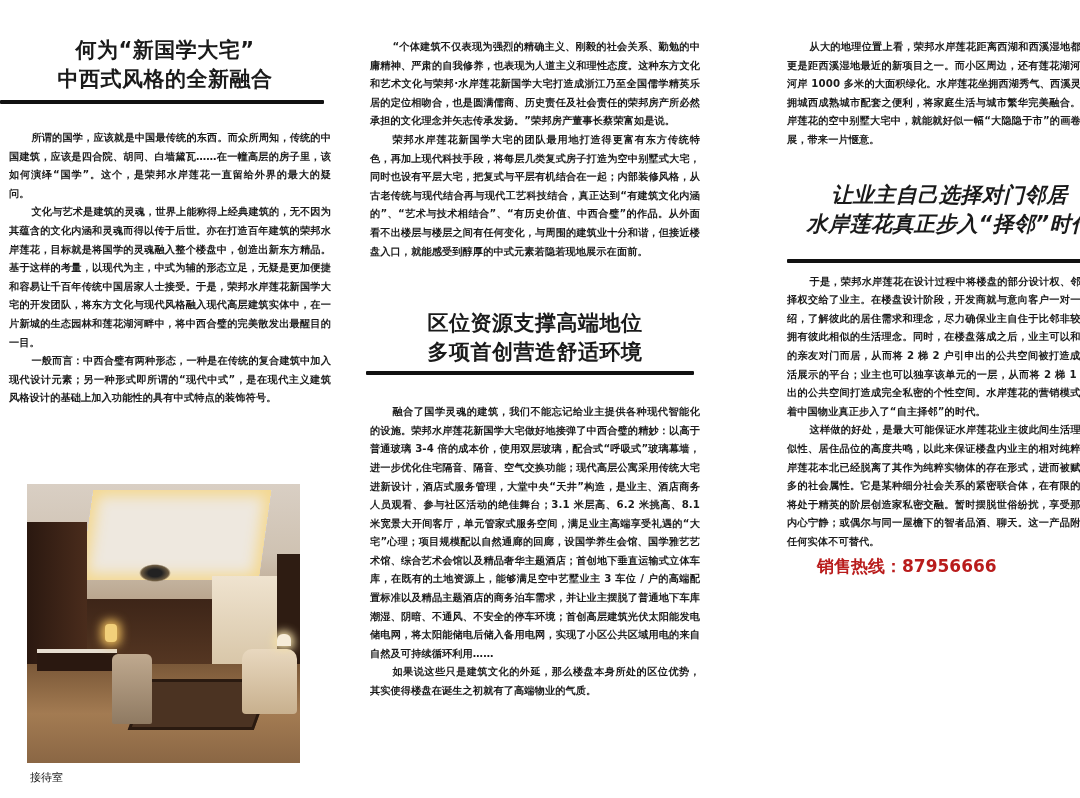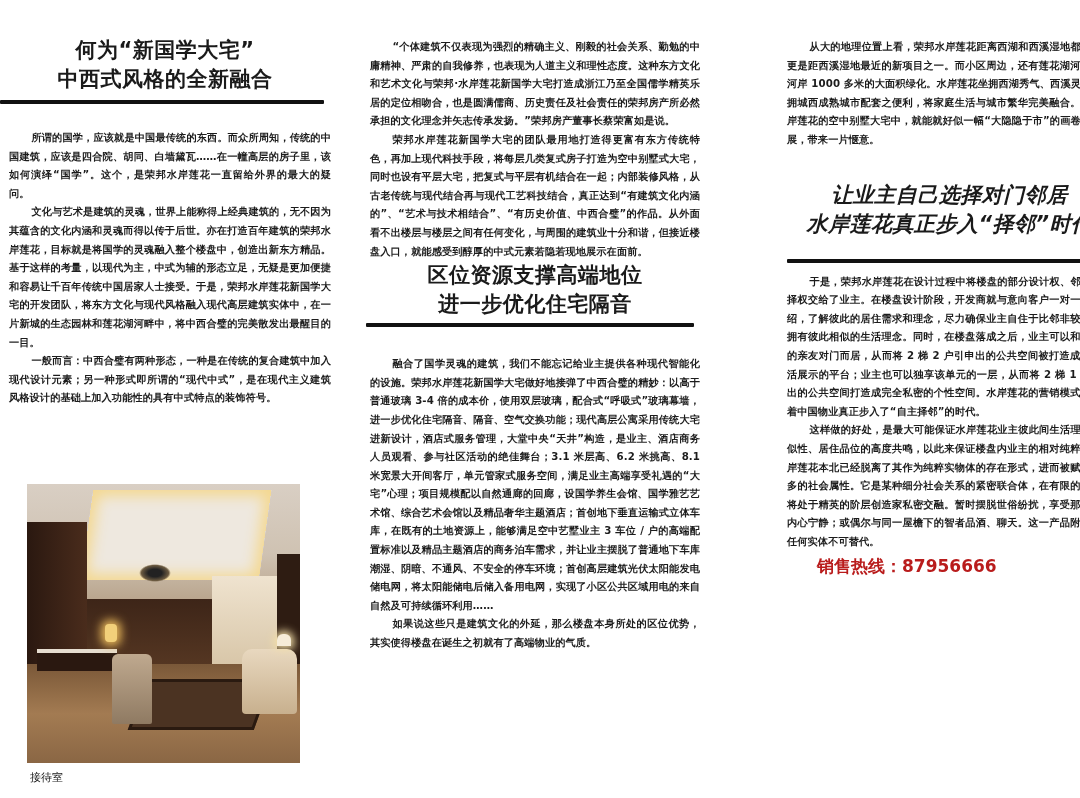--- a/index.html
+++ b/index.html
@@ -114,23 +114,23 @@
   <div class="lamp-l"></div>
   <div class="lamp-r"></div>
 </div>
 <div class="caption" style="position:absolute; left:30px; top:770px;">接待室</div>
 
 <div class="col col-2">
   <div style="margin-top:38px;">
     <p class="para">“个体建筑不仅表现为强烈的精确主义、刚毅的社会关系、勤勉的中庸精神、严肃的自我修养，也表现为人道主义和理性态度。这种东方文化和艺术文化与荣邦·水岸莲花新国学大宅打造成浙江乃至全国儒学精英乐居的定位相吻合，也是圆满儒商、历史责任及社会责任的荣邦房产所必然承担的文化理念并矢志传承发扬。”荣邦房产董事长蔡荣富如是说。</p>
     <p class="para">荣邦水岸莲花新国学大宅的团队最用地打造得更富有东方传统特色，再加上现代科技手段，将每层几类复式房子打造为空中别墅式大宅，同时也设有平层大宅，把复式与平层有机结合在一起；内部装修风格，从古老传统与现代结合再与现代工艺科技结合，真正达到“有建筑文化内涵的”、“艺术与技术相结合”、“有历史价值、中西合璧”的作品。从外面看不出楼层与楼层之间有任何变化，与周围的建筑业十分和谐，但接近楼盘入口，就能感受到醇厚的中式元素若隐若现地展示在面前。</p>
   </div>
-  <div class="headline" style="">
+  <div class="headline" style="margin-top:48px;">
     <div>区位资源支撑高端地位</div>
-    <div>进一步优化住宅隔音</div>
+    <div>多项首创营造舒适环境</div>
   </div>
   <div class="rule" style="margin-top:4px; margin-left:-4px; width:328px;"></div>
   <div style="margin-top:28px;">
     <p class="para">融合了国学灵魂的建筑，我们不能忘记给业主提供各种现代智能化的设施。荣邦水岸莲花新国学大宅做好地接弹了中西合璧的精妙：以高于普通玻璃 3-4 倍的成本价，使用双层玻璃，配合式“呼吸式”玻璃幕墙，进一步优化住宅隔音、隔音、空气交换功能；现代高层公寓采用传统大宅进新设计，酒店式服务管理，大堂中央“天井”构造，是业主、酒店商务人员观看、参与社区活动的绝佳舞台；3.1 米层高、6.2 米挑高、8.1 米宽景大开间客厅，单元管家式服务空间，满足业主高端享受礼遇的“大宅”心理；项目规模配以自然通廊的回廊，设国学养生会馆、国学雅艺艺术馆、综合艺术会馆以及精品奢华主题酒店；首创地下垂直运输式立体车库，在既有的土地资源上，能够满足空中艺墅业主 3 车位 / 户的高端配置标准以及精品主题酒店的商务泊车需求，并让业主摆脱了普通地下车库潮湿、阴暗、不通风、不安全的停车环境；首创高层建筑光伏太阳能发电储电网，将太阳能储电后储入备用电网，实现了小区公共区域用电的来自自然及可持续循环利用……</p>
     <p class="para">如果说这些只是建筑文化的外延，那么楼盘本身所处的区位优势，其实使得楼盘在诞生之初就有了高端物业的气质。</p>
   </div>
 </div>
 
 <div class="col col-3">
   <div style="margin-top:38px;">

